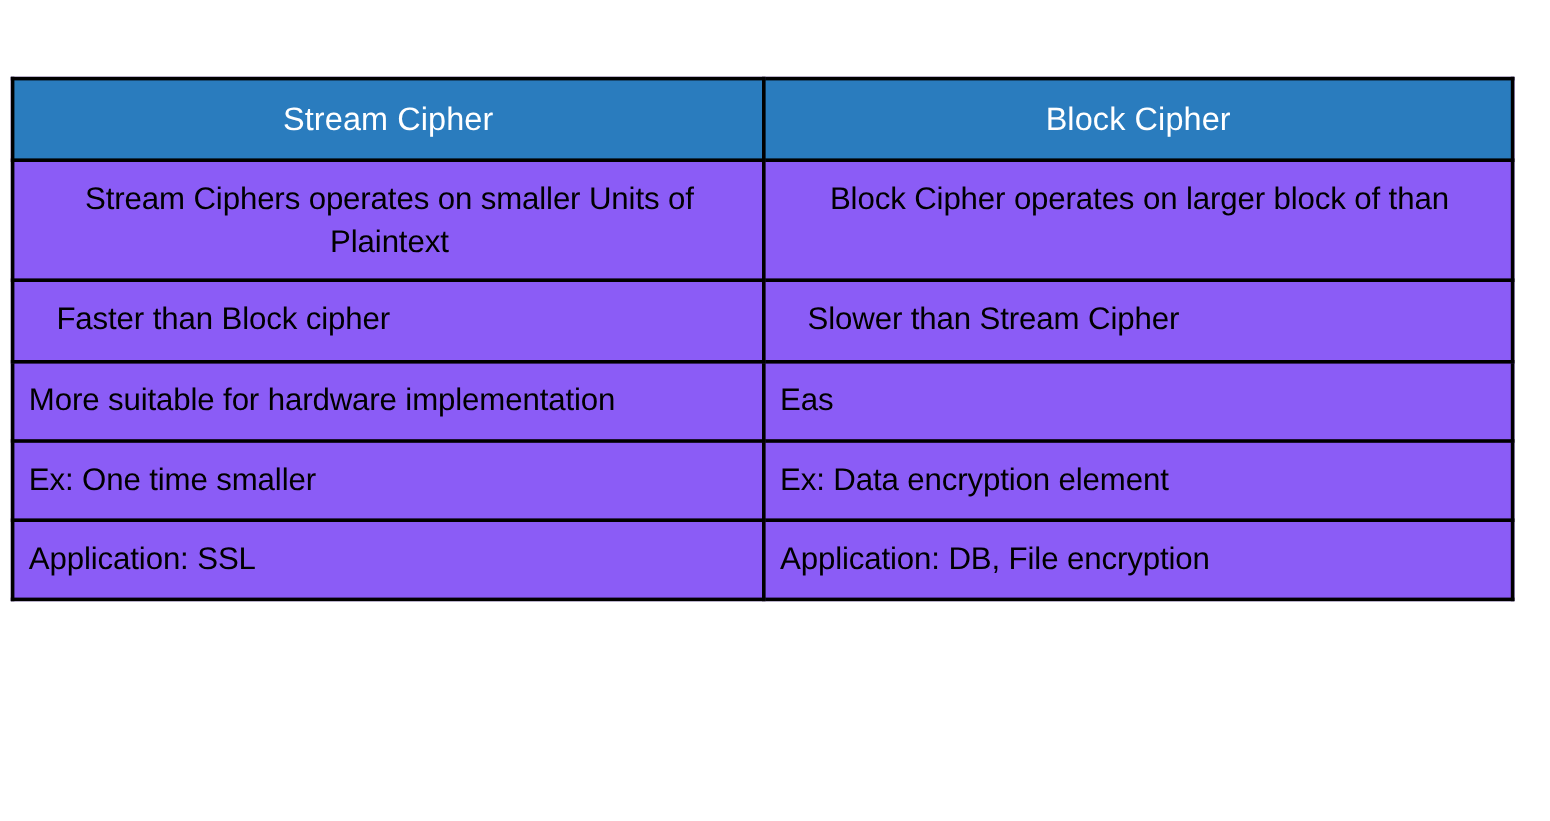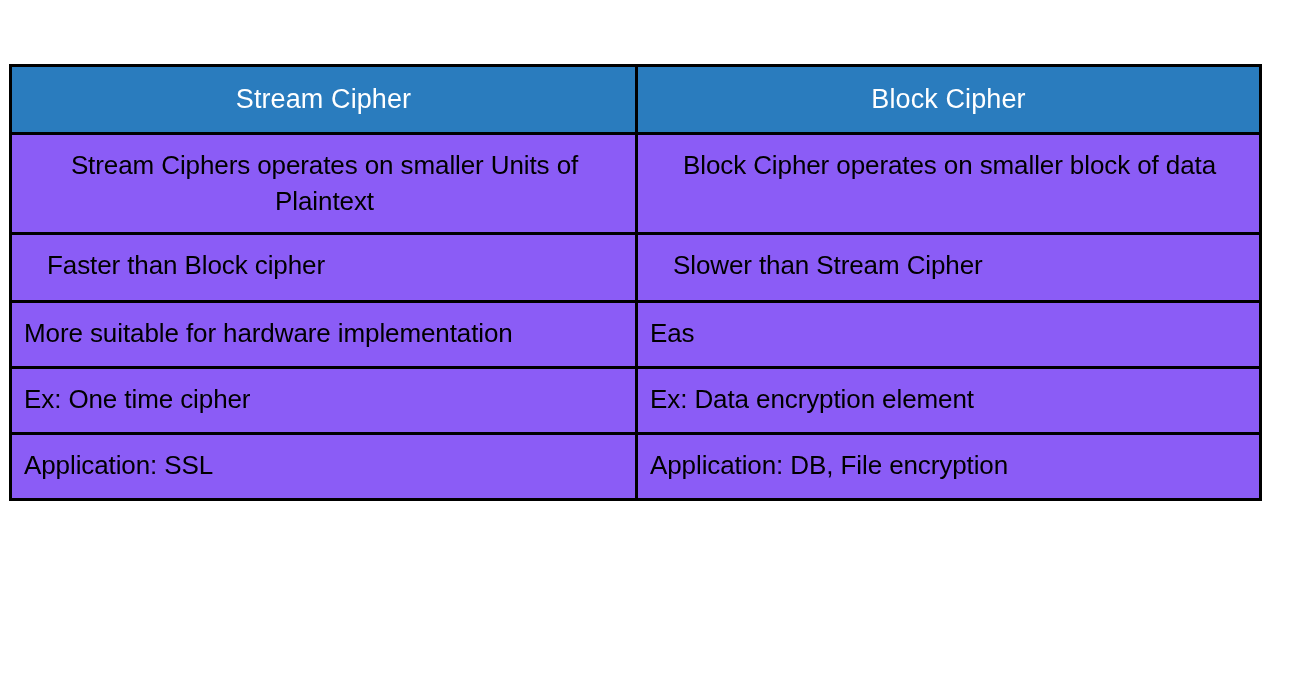--- a/index.html
+++ b/index.html
@@ -96,21 +96,21 @@
       </tr>
     </thead>
 
     <tbody>
 
       <tr class="h-two">
         <td>
           <span class="cell-text">Stream Ciphers operates on smaller Units of Plaintext</span>
         </td>
         <td>
-          <span class="cell-text">Block Cipher operates on smaller block of data</span>
+          <span class="cell-text">Block Cipher operates on larger block of than</span>
         </td>
       </tr>
 
       <tr class="h-one">
         <td>
           <span class="cell-text">Faster than Block cipher</span>
         </td>
         <td>
           <span class="cell-text">Slower than Stream Cipher</span>
         </td>
@@ -122,21 +122,21 @@
         <td>
           <span class="cell-text">More suitable for hardware implementation</span>
         </td>
         <td>
           <span class="cell-text">Eas</span>
         </td>
       </tr>
 
       <tr class="h-short">
         <td>
-          <span class="cell-text">Ex: One time cipher</span>
+          <span class="cell-text">Ex: One time smaller</span>
         </td>
         <td>
           <span class="cell-text">Ex: Data encryption element</span>
         </td>
       </tr>
 
       <tr class="h-short">
         <td>
           <span class="cell-text">Application: SSL</span>
         </td>

